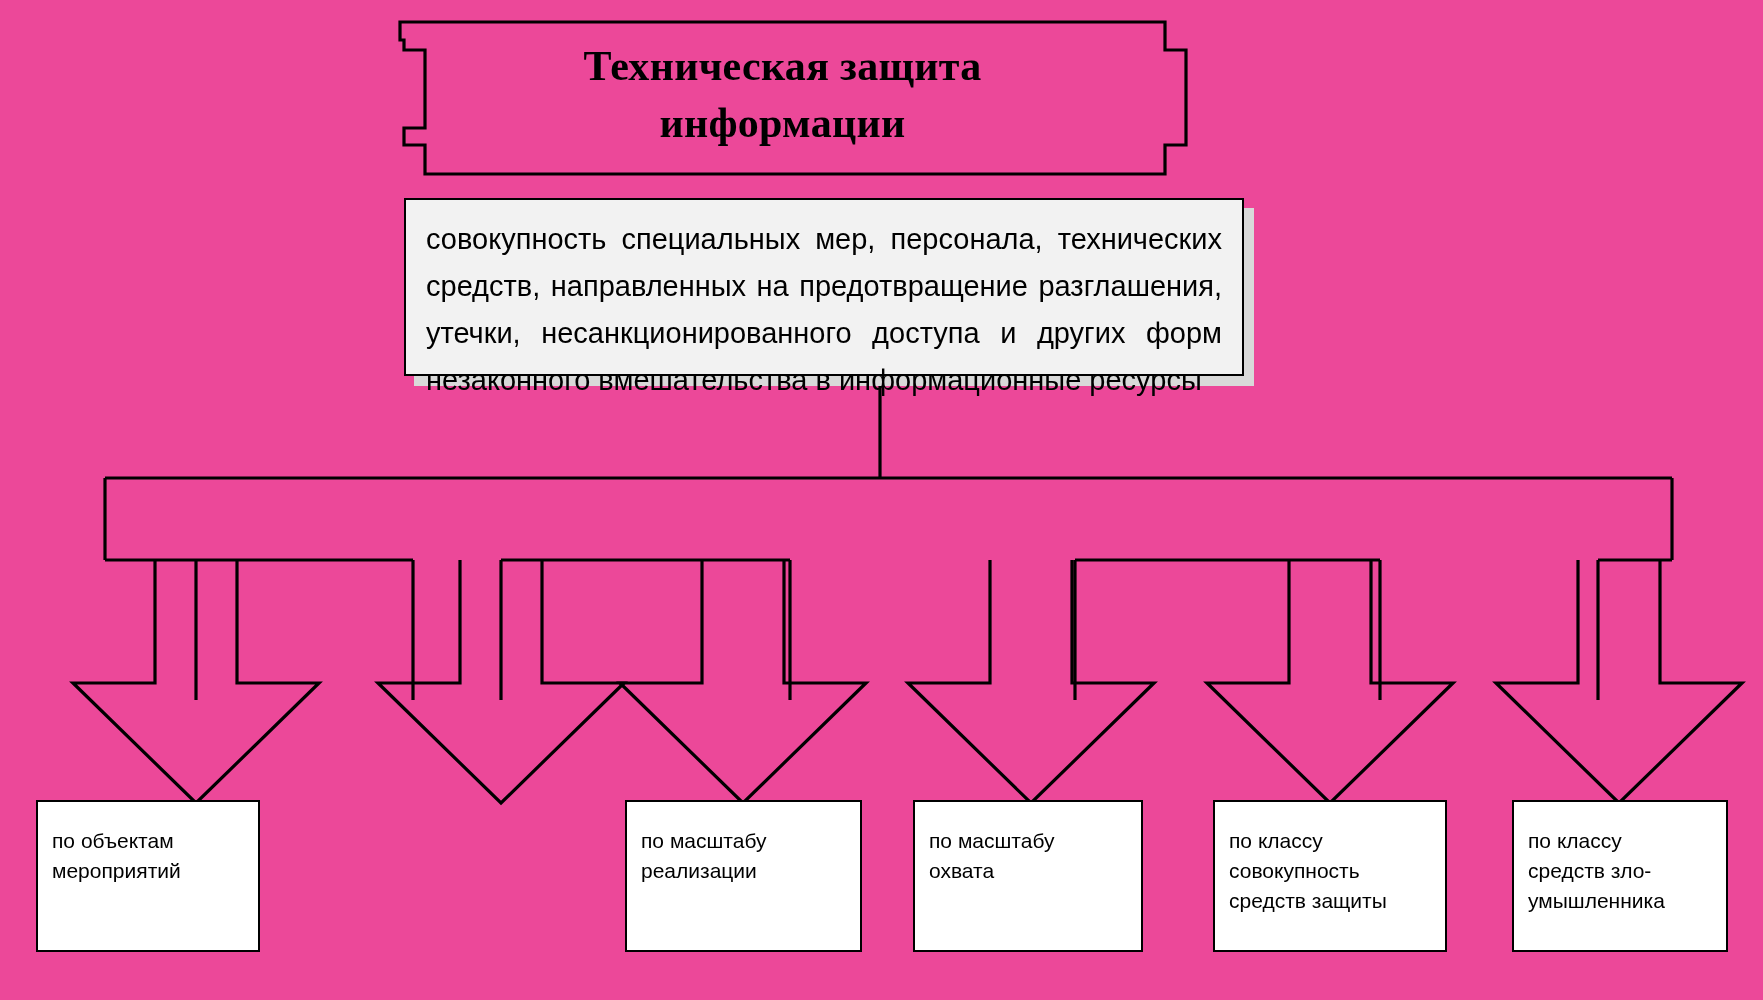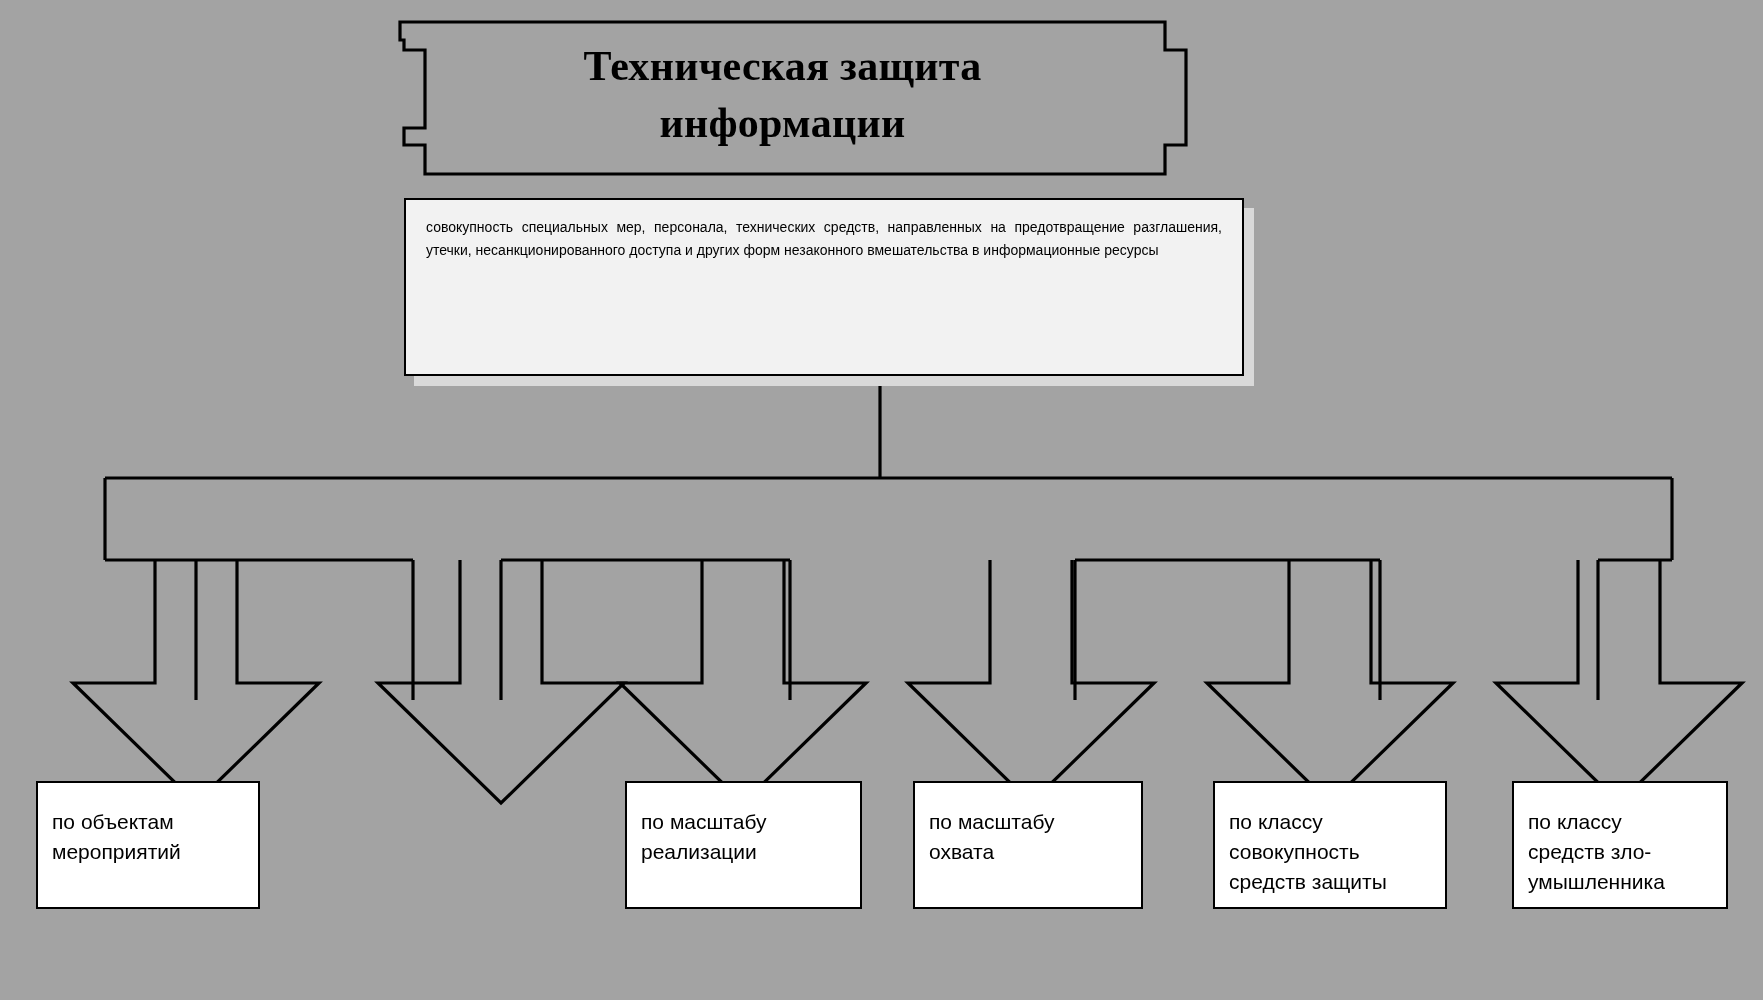--- a/index.html
+++ b/index.html
@@ -9,21 +9,21 @@
   }
   body {
     font-family: "Liberation Sans", sans-serif;
     color: #000000;
   }
   #canvas {
     position: relative;
     width: 1763px;
     height: 1000px;
     overflow: hidden;
-    background: #a3a3a3;
+    background: #ec4899;
   }
   #svg-layer {
     position: absolute;
     left: 0;
     top: 0;
     width: 1763px;
     height: 1000px;
   }
 
   
@@ -63,37 +63,37 @@
     left: 404px;
     top: 198px;
     width: 840px;
     height: 178px;
     background: #f2f2f2;
     border: 2.5px solid #000000;
     box-sizing: border-box;
     padding: 16px 20px 10px 20px;
   }
   .def-text {
-    font-size: 14px;
+    font-size: 29px;
     line-height: 1.62;
     text-align: justify;
     text-align-last: left;
     color: #000000;
     font-weight: 500;
   }
 
   
   .leaf-box {
     position: absolute;
     border: 2.5px solid #000000;
     box-sizing: border-box;
     background: #ffffff;
     padding: 24px 12px 8px 14px;
-    top: 781px;
-    height: 128px;
+    top: 800px;
+    height: 152px;
   }
   .leaf-text {
     font-size: 21px;
     line-height: 1.42;
     color: #000000;
   }
   .leaf-0 { left: 36px;   width: 224px; }
   .leaf-1 { left: 334px;  width: 230px; }
   .leaf-2 { left: 625px;  width: 237px; }
   .leaf-3 { left: 913px;  width: 230px; }

